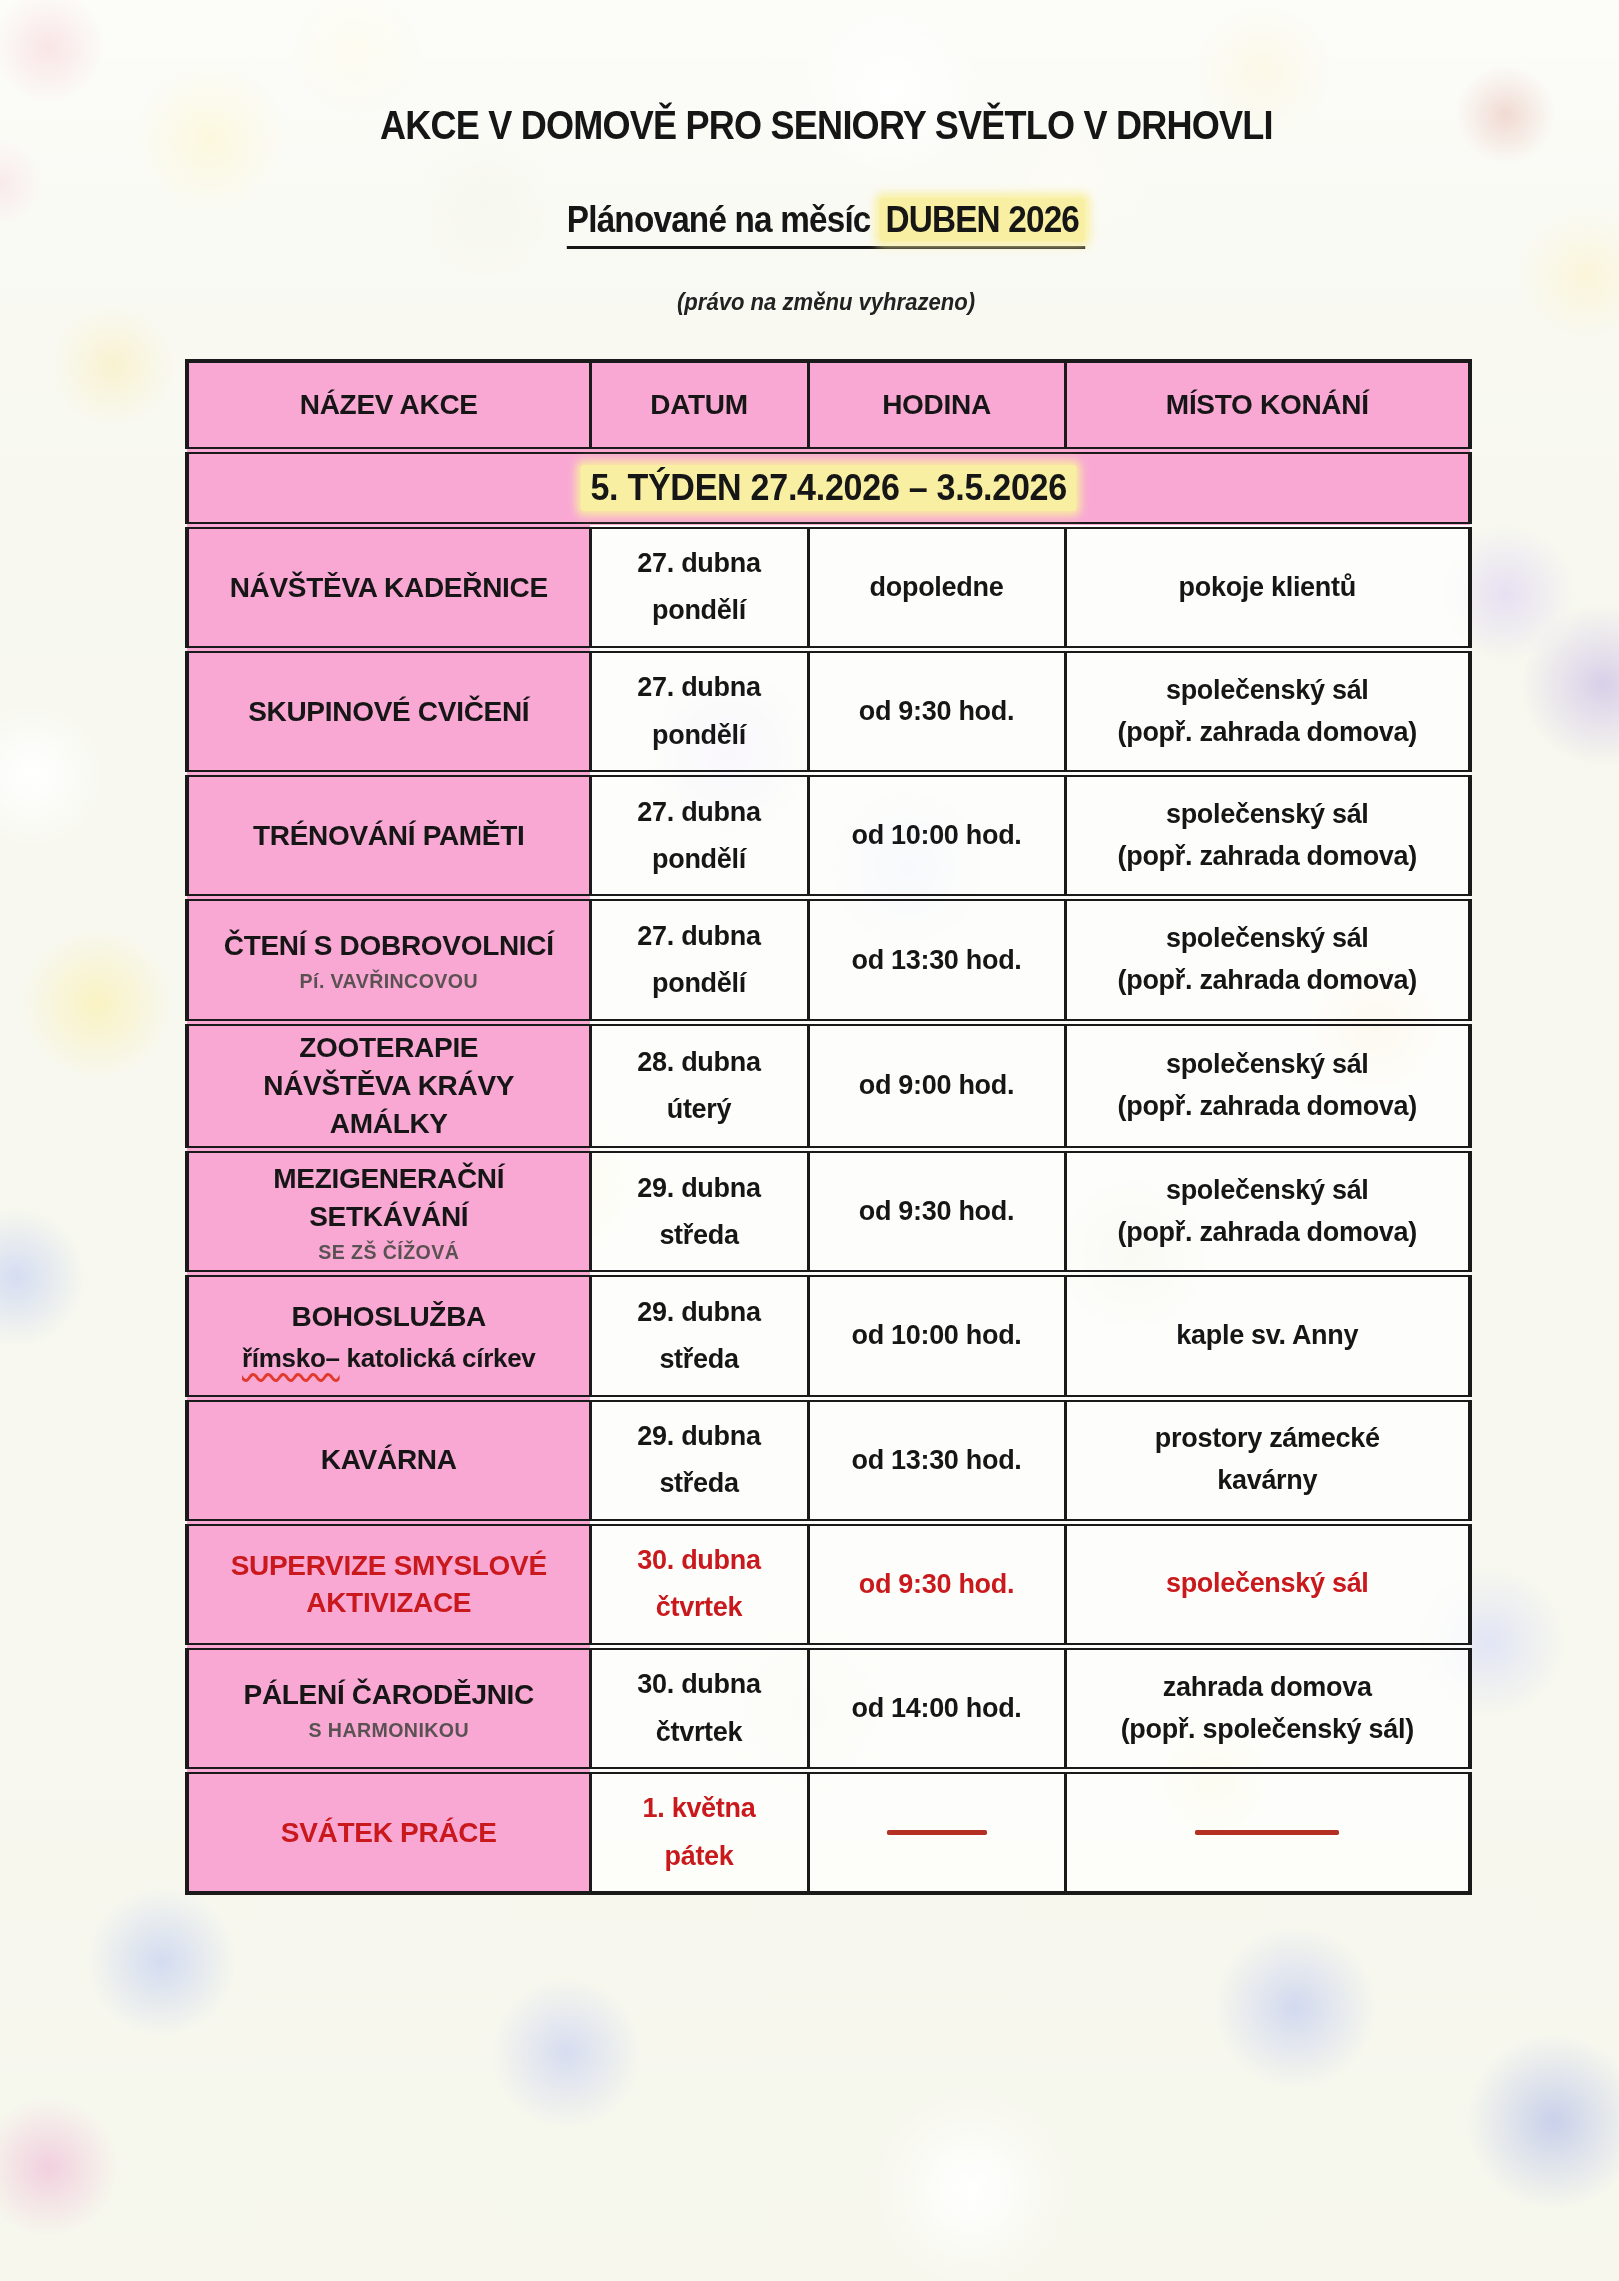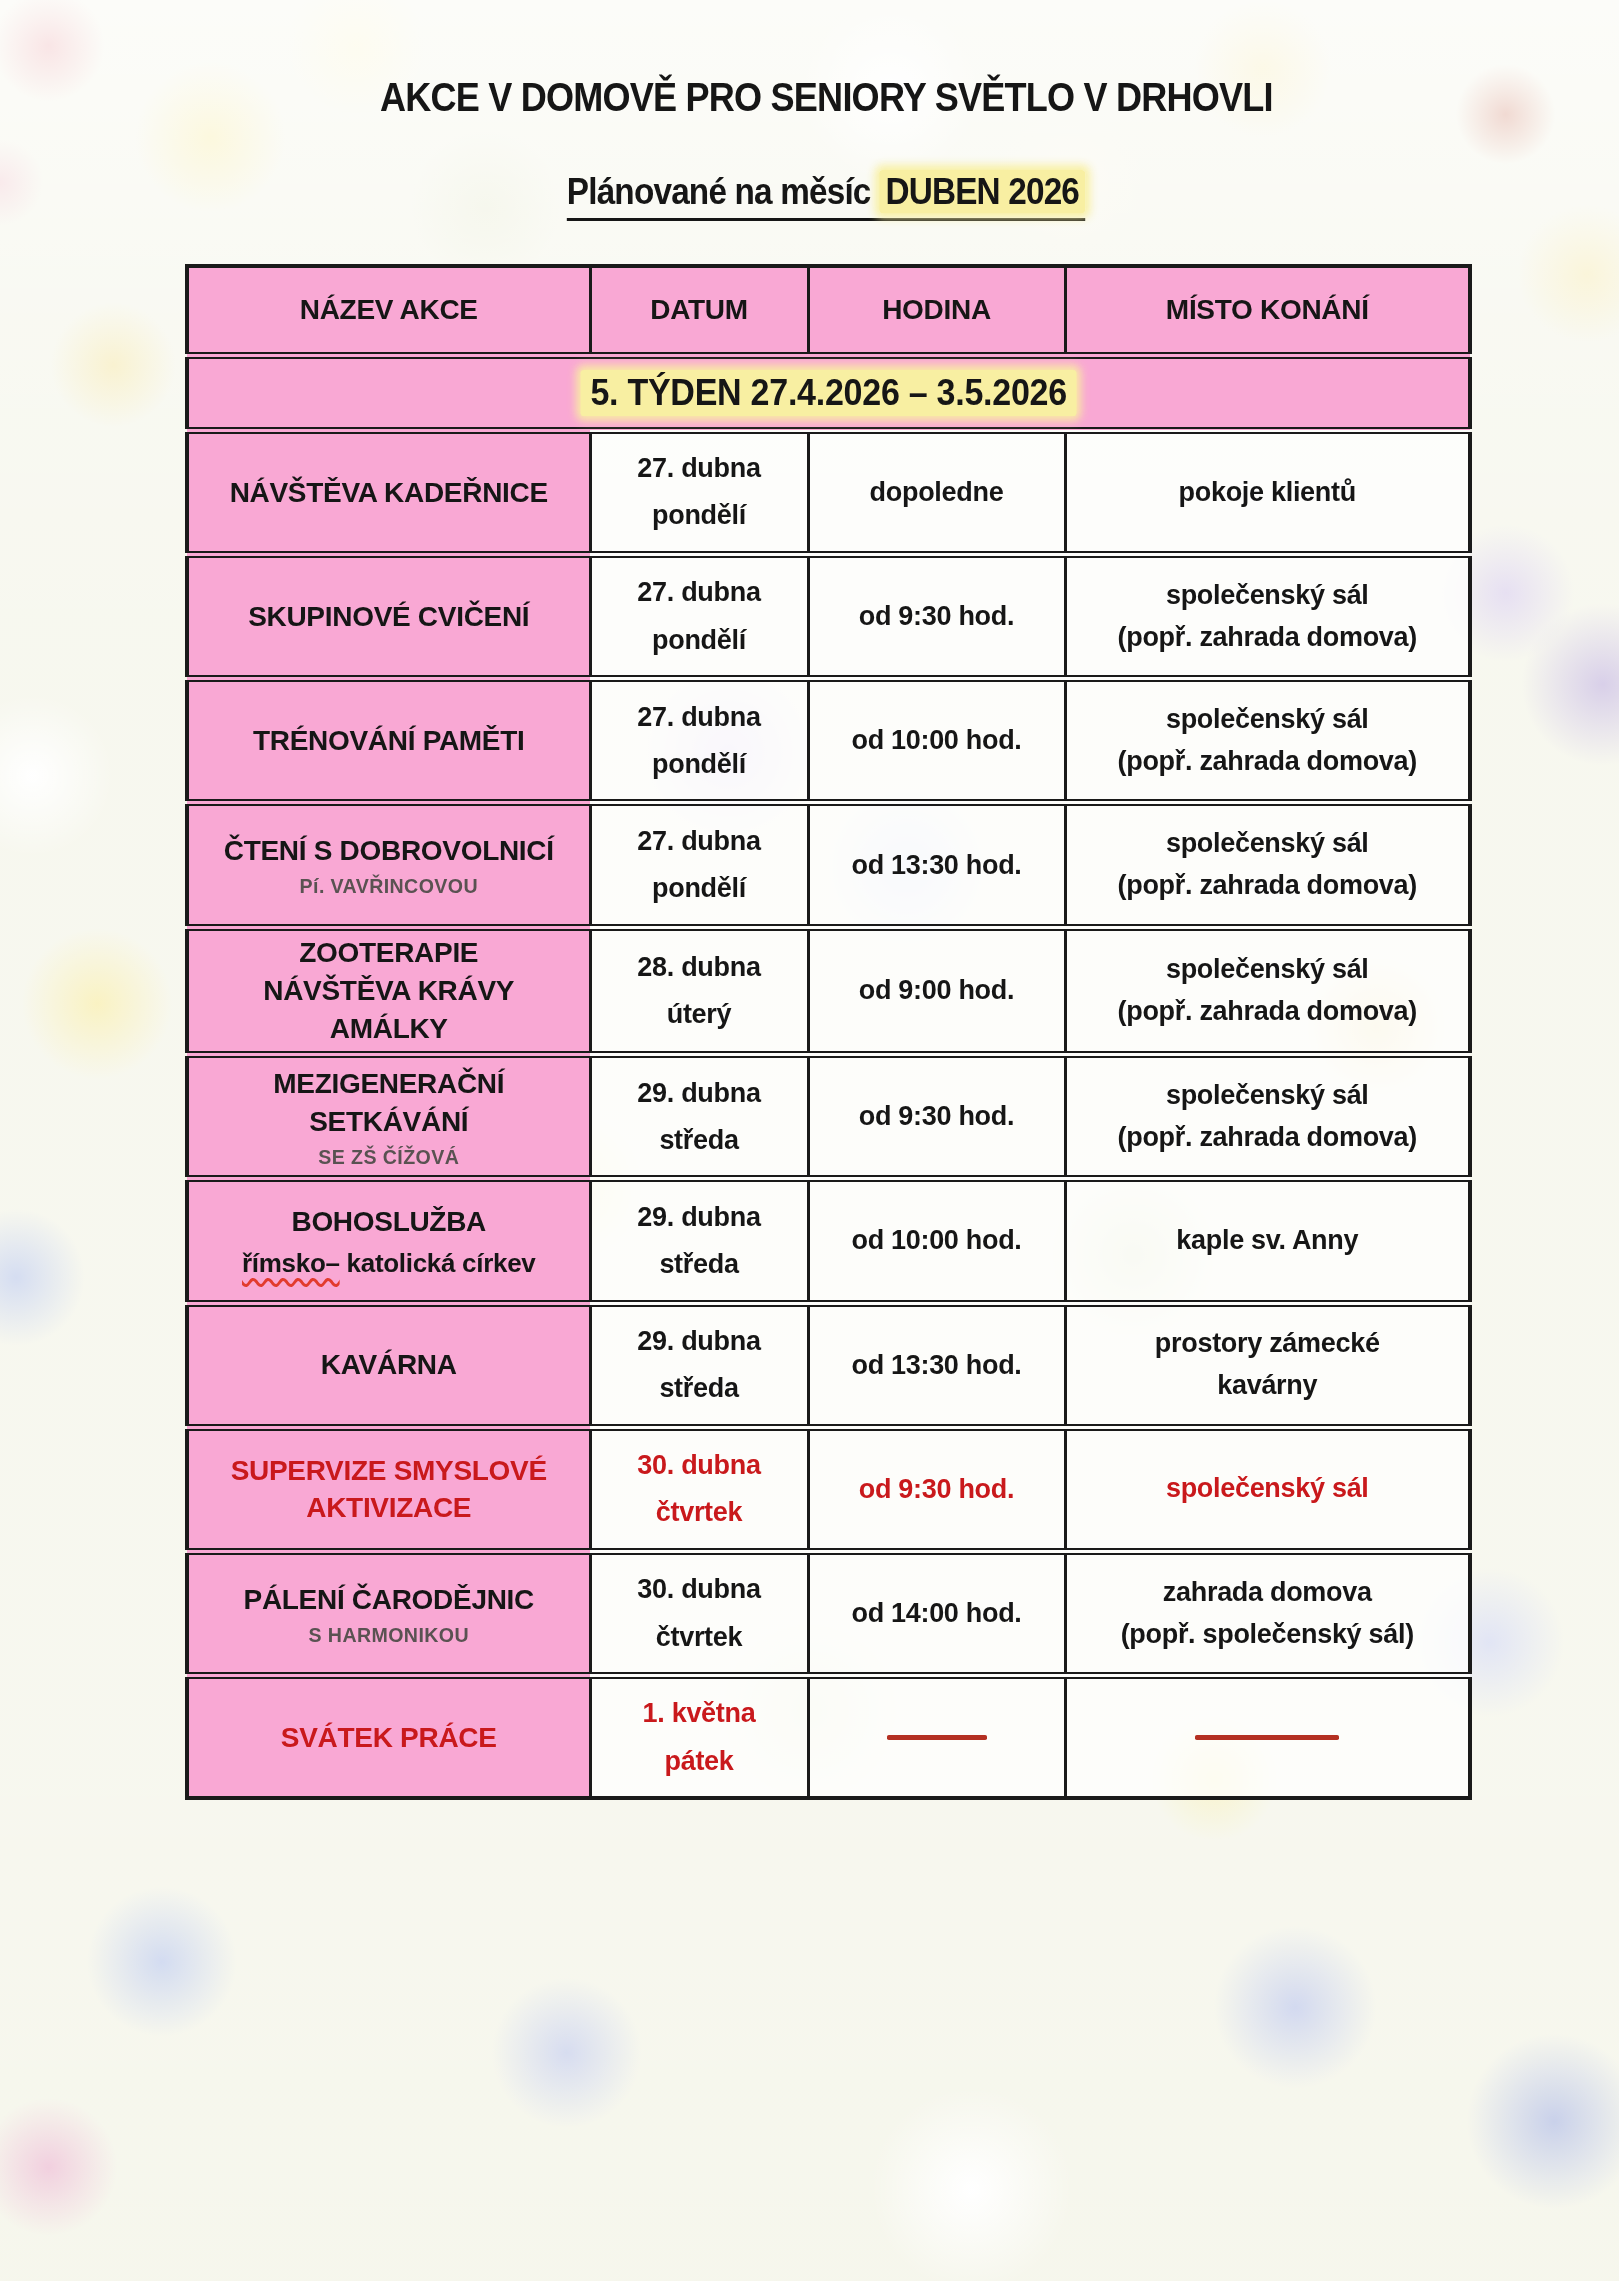--- a/index.html
+++ b/index.html
@@ -35,21 +35,21 @@
       radial-gradient(circle 107px at 92% 72%,#bcc4e8 0%, rgba(255,255,255,0) 70%),
       radial-gradient(circle 107px at 10% 86%,#9fb2e0 0%, rgba(255,255,255,0) 70%),
       radial-gradient(circle 98px at 3% 95%, #e39ebd 0%, rgba(255,255,255,0) 70%),
       radial-gradient(circle 107px at 35% 90%,#aab6e0 0%, rgba(255,255,255,0) 70%),
       radial-gradient(circle 134px at 60% 96%,#ffffff 0%, rgba(255,255,255,0) 75%),
       radial-gradient(circle 116px at 80% 88%,#a0aede 0%, rgba(255,255,255,0) 70%),
       radial-gradient(circle 125px at 96% 93%,#8f9fd4 0%, rgba(255,255,255,0) 70%),
       radial-gradient(circle 89px at 75% 78%,#f0e48c 0%, rgba(255,255,255,0) 70%);
   }
   .sheet{width:1283px;margin-left:185px;}
-  .title-wrap{margin-top:74px;text-align:center;}
+  .title-wrap{margin-top:102px;text-align:center;}
   .doc-title{
     display:inline-block;font-size:41px;font-weight:bold;color:#161616;
     transform:scaleX(.88);transform-origin:center;letter-spacing:-0.9px;white-space:nowrap;
   }
   .subtitle-wrap{margin-top:50px;text-align:center;}
   .doc-subtitle{
     display:inline-block;font-size:37px;font-weight:bold;color:#161616;
     transform:scaleX(.9);transform-origin:center;letter-spacing:-0.9px;white-space:nowrap;
     border-bottom:3.6px solid #161616;padding-bottom:4.5px;
   }
@@ -106,20 +106,23 @@
 <div class="sheet">
 
   <div class="title-wrap">
     <div class="doc-title">AKCE V DOMOVĚ PRO SENIORY SVĚTLO V DRHOVLI</div>
   </div>
 
   <div class="subtitle-wrap">
     <div class="doc-subtitle"><span>Plánované na měsíc </span><span class="hl">DUBEN 2026</span></div>
   </div>
 
+  <div class="note-wrap">
+    <div class="doc-note">(právo na změnu vyhrazeno)</div>
+  </div>
 
   <table class="schedule">
     <colgroup>
         <col class="c1">
         <col class="c2">
         <col class="c3">
         <col class="c4">
       </colgroup>
     <tbody>
       <tr class="r-head">

